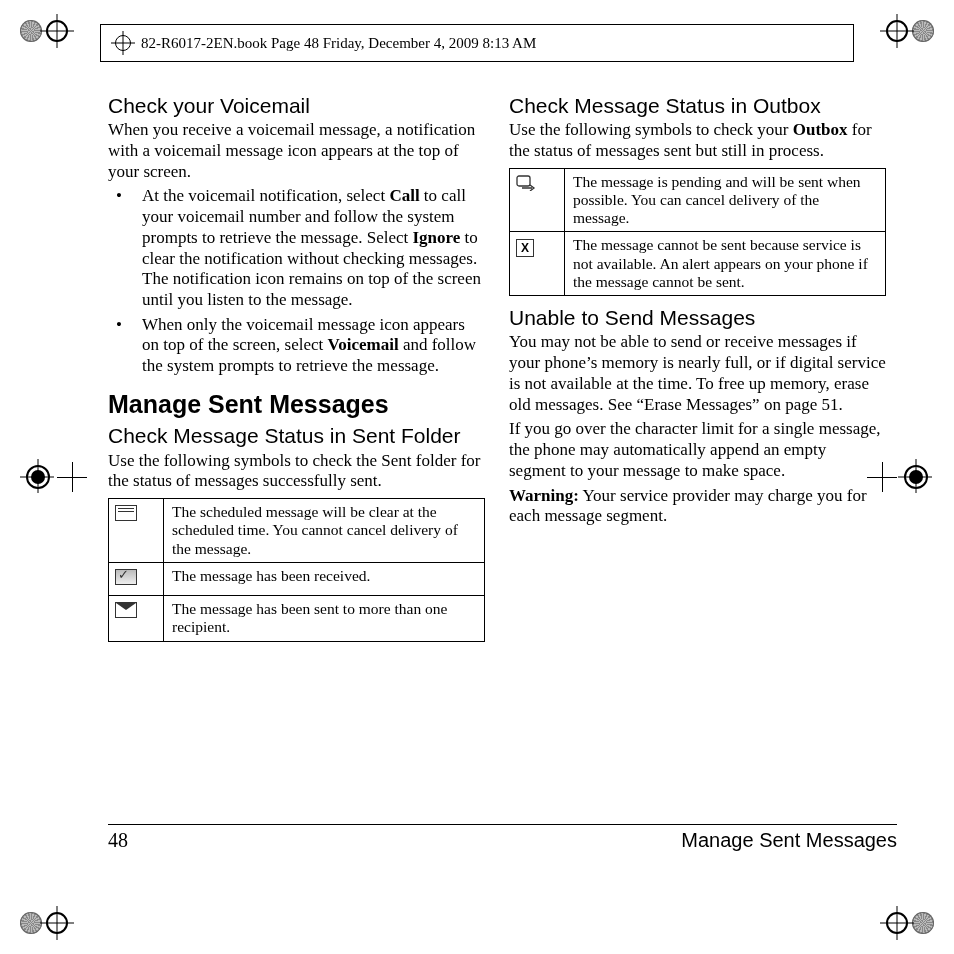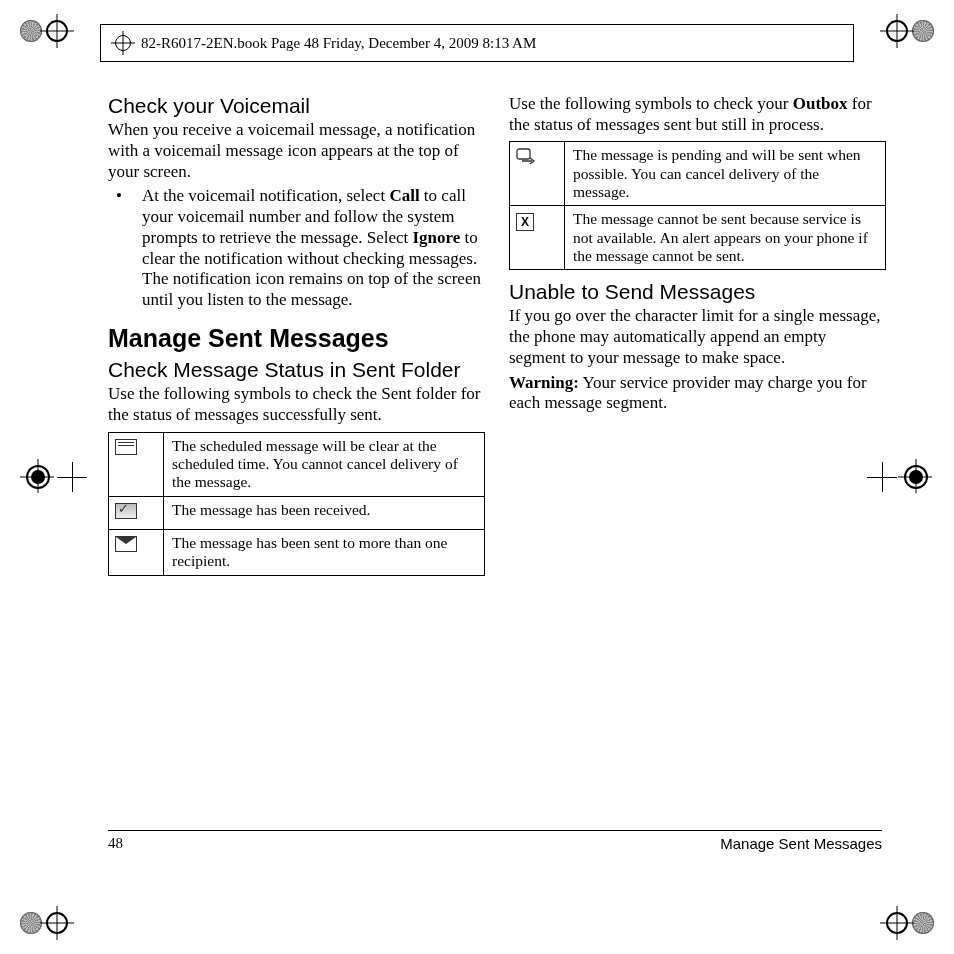--- a/index.html
+++ b/index.html
@@ -147,26 +147,26 @@
   .glyph.pending { border:none; width:22px; height:16px; }
   .glyph.pending svg { width:22px; height:16px; }
   .glyph.fail {
     width:16px; height:16px; border:1.5px solid #333; font: bold 12px Arial;
     text-align:center; line-height:16px;
   }
 
   .footer {
     position: absolute;
     left: 108px;
-    right: 72px;
+    right: 57px;
     bottom: 102px;
     border-top: 1px solid #000;
     display: flex;
     justify-content: space-between;
-    font-size: 15px;
+    font-size: 20px;
     padding-top: 4px;
     font-family: Arial, Helvetica, sans-serif;
     font-weight: 400;
   }
   .footer .pn { font-family: "Times New Roman", serif; }
 </style>
 </head>
 <body>
 
 <div class="crop-mark cm-tl">
@@ -208,20 +208,21 @@
   <span class="cm-dot inner"></span>
   <span>82-R6017-2EN.book  Page 48  Friday, December 4, 2009  8:13 AM</span>
 </div>
 
 <div class="page">
   <div class="col">
     <h2 class="sub">Check your Voicemail</h2>
     <p>When you receive a voicemail message, a notification with a voicemail message icon appears at the top of your screen.</p>
     <ul class="bullets">
       <li>At the voicemail notification, select <b>Call</b> to call your voicemail number and follow the system prompts to retrieve the message. Select <b>Ignore</b> to clear the notification without checking messages. The notification icon remains on top of the screen until you listen to the message.</li>
+      <li>When only the voicemail message icon appears on top of the screen, select <b>Voicemail</b> and follow the system prompts to retrieve the message.</li>
     </ul>
 
     <h1 class="major">Manage Sent Messages</h1>
     <h2 class="sub">Check Message Status in Sent Folder</h2>
     <p>Use the following symbols to check the Sent folder for the status of messages successfully sent.</p>
 
     <table class="sym">
       <tbody>
           <tr>
         <td class="icon"><span class="glyph sched"></span></td>
@@ -233,20 +234,21 @@
       </tr>
       <tr>
         <td class="icon"><span class="glyph multi"></span></td>
         <td>The message has been sent to more than one recipient.</td>
       </tr>
     </tbody>
       </table>
   </div>
 
   <div class="col">
+    <h2 class="sub">Check Message Status in Outbox</h2>
     <p>Use the following symbols to check your <b>Outbox</b> for the status of messages sent but still in process.</p>
 
     <table class="sym">
       <tbody>
           <tr>
         <td class="icon">
           <span class="glyph pending">
             <svg viewBox="0 0 22 16">
                   <rect x="1" y="1" width="13" height="10" rx="2" fill="none" stroke="#333" stroke-width="1.3"></rect>
                   <path d="M6 13 h10 M14 10 l4 3 l-4 3" fill="none" stroke="#333" stroke-width="1.3"></path>
@@ -258,20 +260,21 @@
       <tr>
         <td class="icon">
           <span class="glyph fail">X</span>
         </td>
         <td>The message cannot be sent because service is not available. An alert appears on your phone if the message cannot be sent.</td>
       </tr>
     </tbody>
       </table>
 
     <h2 class="sub">Unable to Send Messages</h2>
+    <p>You may not be able to send or receive messages if your phone’s memory is nearly full, or if digital service is not available at the time. To free up memory, erase old messages. See “Erase Messages” on page 51.</p>
 
     <p>If you go over the character limit for a single message, the phone may automatically append an empty segment to your message to make space.</p>
     <p><b>Warning:</b> Your service provider may charge you for each message segment.</p>
   </div>
 </div>
 
 <div class="footer">
   <span class="pn">48</span>
   <span>Manage Sent Messages</span>
 </div>

